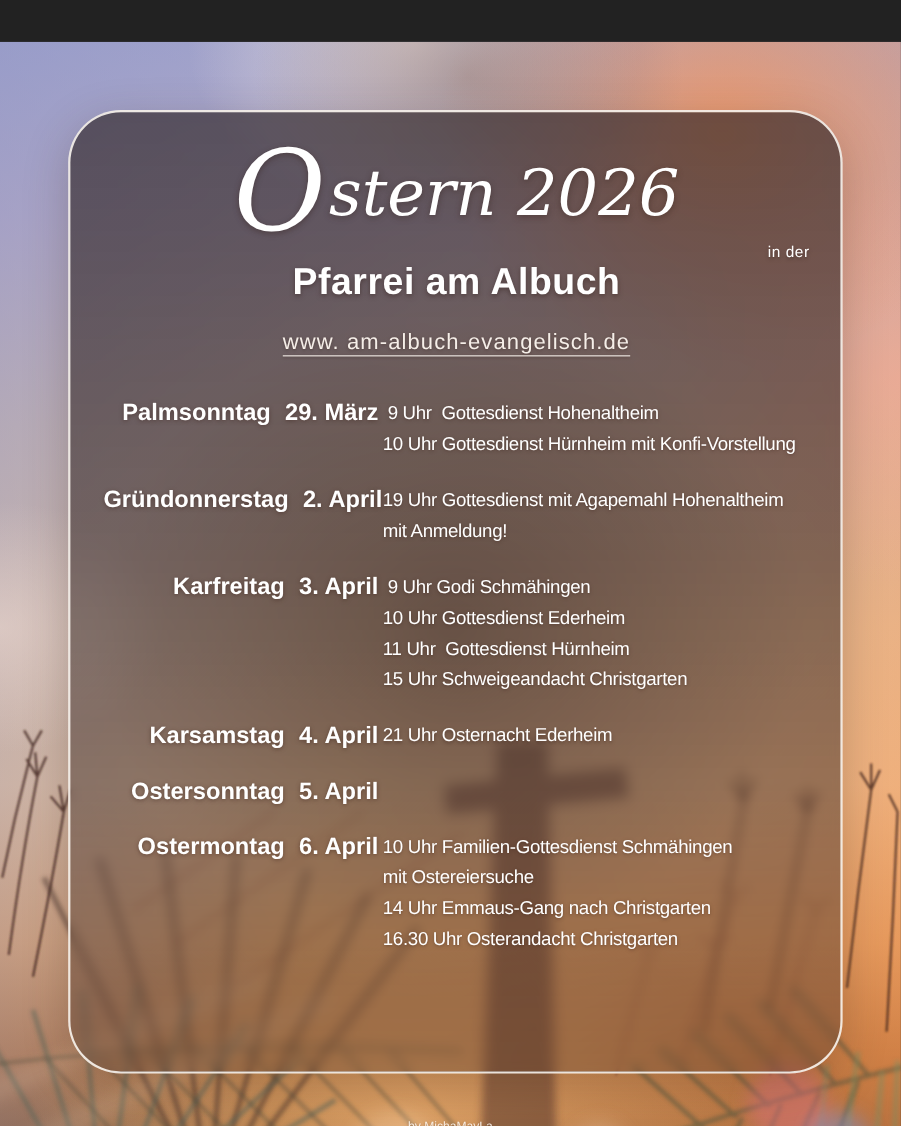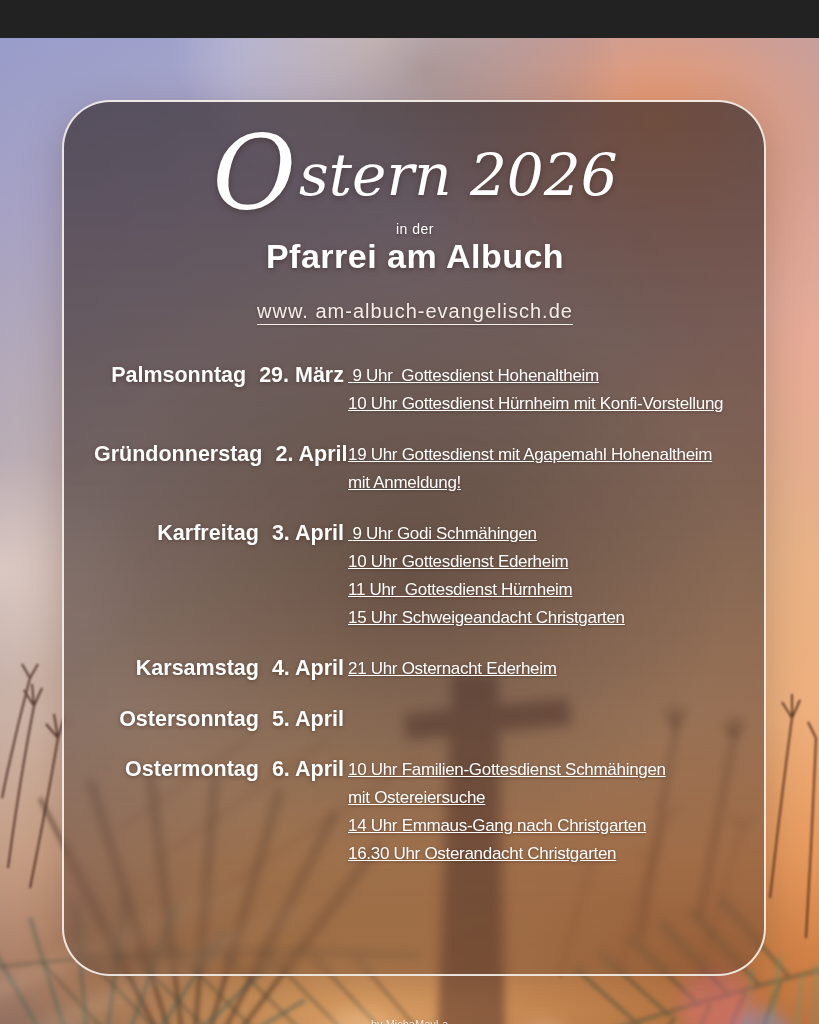--- a/index.html
+++ b/index.html
@@ -21,34 +21,34 @@
     border:2.5px solid rgba(250,245,240,.9);border-radius:48px;
     background:linear-gradient(180deg, rgba(47,37,39,.66), rgba(56,42,40,.58) 45%, rgba(80,52,40,.40));
     -webkit-backdrop-filter:blur(5px);backdrop-filter:blur(5px);
     box-shadow:0 12px 40px rgba(60,40,30,.25);
     padding:22px 28px 0 30px;color:#fff;text-align:center;}
   .title{font-family:"DejaVu Serif",serif;font-style:italic;font-weight:400;
     font-size:58px;line-height:70px;margin-top:16px;
     text-shadow:0 2px 6px rgba(50,30,25,.45);}
   .title .big-o{font-size:102px;line-height:0;vertical-align:-14px;margin-right:3px;}
   .inder{font-size:14px;line-height:14px;margin-top:12px;letter-spacing:.5px;
-    text-shadow:0 1px 3px rgba(50,30,25,.5);}
+    text-shadow:0 1px 3px rgba(50,30,25,.5);text-align:right;}
   .subtitle{font-size:34px;line-height:40px;font-weight:700;letter-spacing:.5px;
     text-shadow:0 2px 5px rgba(50,30,25,.5);}
   .url-wrap{margin-top:24px;}
   .url{display:inline-block;font-size:20px;letter-spacing:1px;color:#f5eee8;
     text-decoration:underline;text-underline-offset:6px;text-decoration-thickness:1.2px;
     text-shadow:0 1px 3px rgba(50,30,25,.45);cursor:pointer;}
   .schedule{margin-top:38px;text-align:left;}
   .s-row{display:grid;grid-template-columns:250px 1fr;column-gap:4px;margin-bottom:22px;}
   .s-label{text-align:right;font-size:21.5px;line-height:28px;white-space:nowrap;
     font-weight:700;text-shadow:0 1px 4px rgba(60,35,28,.55);}
   .s-label .s-date{margin-left:13px;font-weight:700;}
   .s-details{font-size:17px;line-height:28px;letter-spacing:-.3px;padding-top:1px;
-    text-shadow:0 1px 3px rgba(60,35,28,.5);text-decoration:underline;}
+    text-shadow:0 1px 3px rgba(60,35,28,.5);}
   .s-line{white-space:pre-wrap;}
   .credit{position:absolute;left:0;right:0;top:980px;text-align:center;
     font-size:11px;color:#fdf6ee;opacity:.9;
     text-shadow:0 1px 2px rgba(80,50,35,.5);}
 </style>
 </head>
 <body>
 
 <div class="canvas">
 

